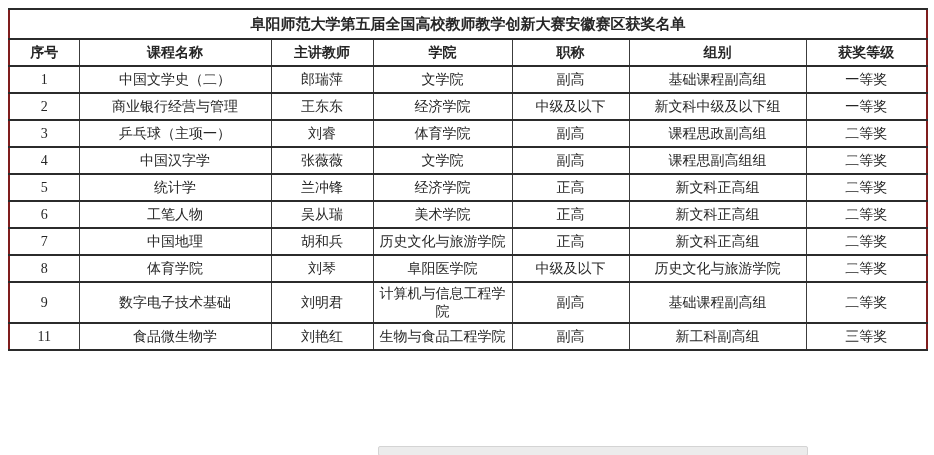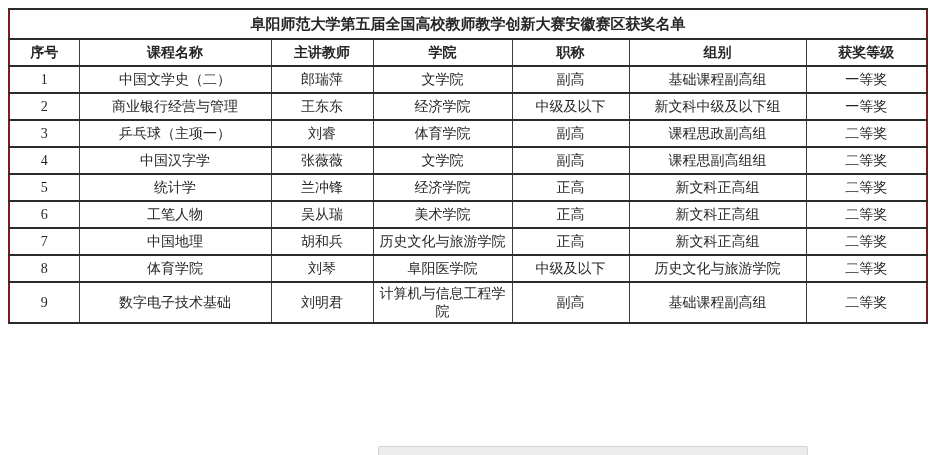--- a/index.html
+++ b/index.html
@@ -168,17 +168,26 @@
       </tr>
       <tr class="data-row tall">
         <td>9</td>
         <td>数字电子技术基础</td>
         <td>刘明君</td>
         <td>计算机与信息工程学院</td>
         <td>副高</td>
         <td>基础课程副高组</td>
         <td>二等奖</td>
       </tr>
+      <tr class="data-row">
+        <td>11</td>
+        <td>食品微生物学</td>
+        <td>刘艳红</td>
+        <td>生物与食品工程学院</td>
+        <td>副高</td>
+        <td>新工科副高组</td>
+        <td>三等奖</td>
+      </tr>
     </tbody>
   </table>
 
   <div class="h-scrollbar"></div>
 </div>
 
 </body></html>

